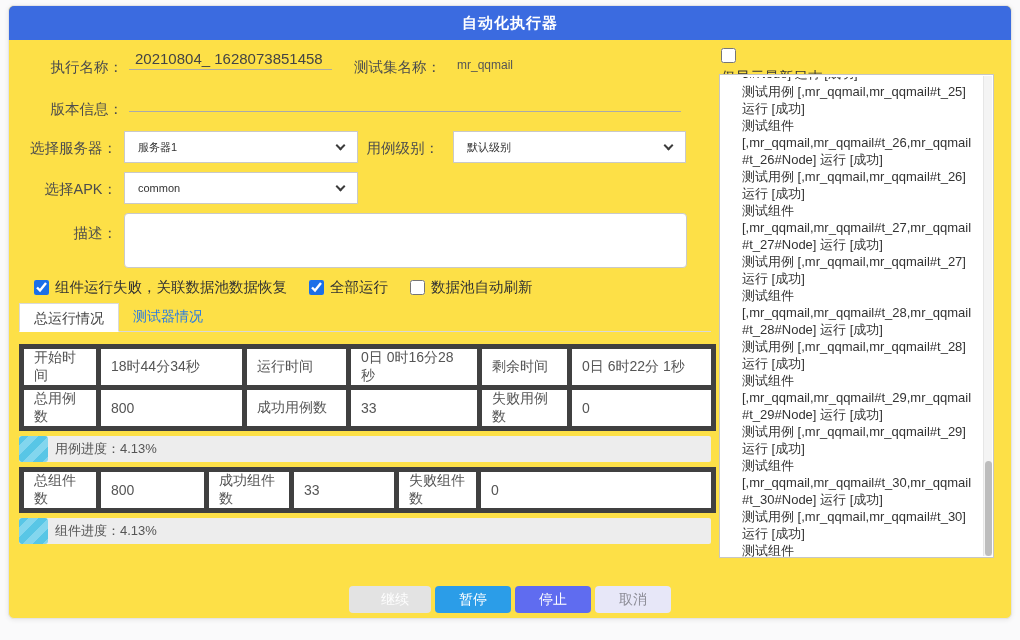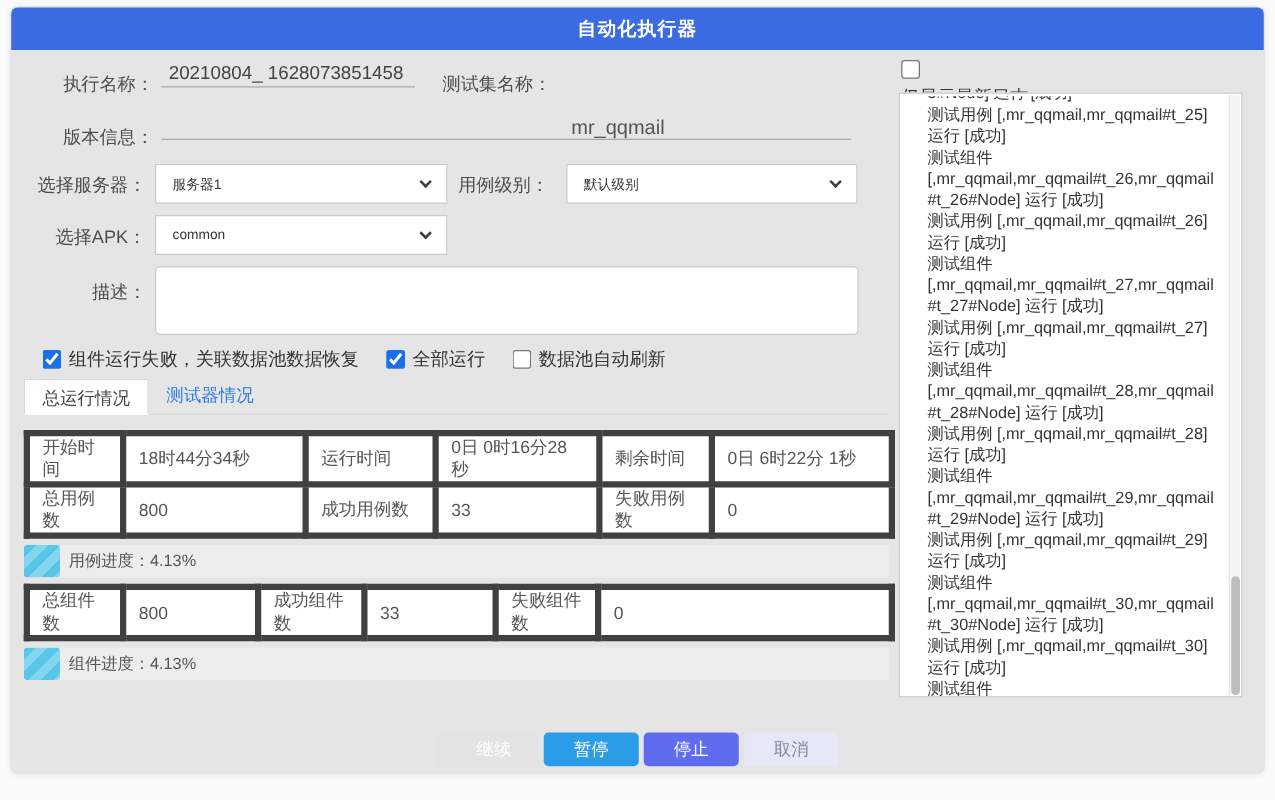--- a/index.html
+++ b/index.html
@@ -6,36 +6,36 @@
   html,body { width: 1020px; height: 640px; }
   body {
     font-family: "Liberation Sans", "DejaVu Sans", sans-serif;
     background: #fafafb;
     position: relative;
     overflow: hidden;
     color: #444;
   }
   .card {
     position: absolute; left: 8px; top: 5px; width: 1004px; height: 614px;
-    background: #e5e5e5; border: 1px solid #e4e4e6; border-radius: 6px;
+    background: #fde047; border: 1px solid #e4e4e6; border-radius: 6px;
     box-shadow: 0 1px 5px rgba(0,0,0,0.08);
   }
   .hdr {
     position: absolute; left: 0; top: 0; right: 0; height: 34px;
     background: #3b6be0; border-radius: 5px 5px 0 0;
     color: #fff; font-size: 15px; font-weight: bold;
     display: flex; align-items: center; justify-content: center; letter-spacing: 1px;
   }
   .lbl { position: absolute; font-size: 14.5px; color: #4d4d4d; text-align: right; }
   .uinput {
     position: absolute; border: none; border-bottom: 1px solid #aaa;
     font-family: inherit; font-size: 15px; color: #444; padding: 0 4px 2px 6px;
     background: transparent; outline: none;
   }
-  .plain-val { position: absolute; font-size: 16px; color: #555; margin-top: 36px; }
+  .plain-val { position: absolute; font-size: 12px; color: #555; }
   .sel {
     position: absolute; height: 32px; border: 1px solid #c9c9c9; border-radius: 0;
     background: #fff; font-size: 11px; color: #333;
     display: flex; align-items: center; padding: 0 28px 0 13px; cursor: pointer;
   }
   .chev {
     position: absolute; right: 13px; top: 10px; width: 7px; height: 7px;
     border-right: 2px solid #3c3c3c; border-bottom: 2px solid #3c3c3c;
     transform: rotate(45deg);
   }

